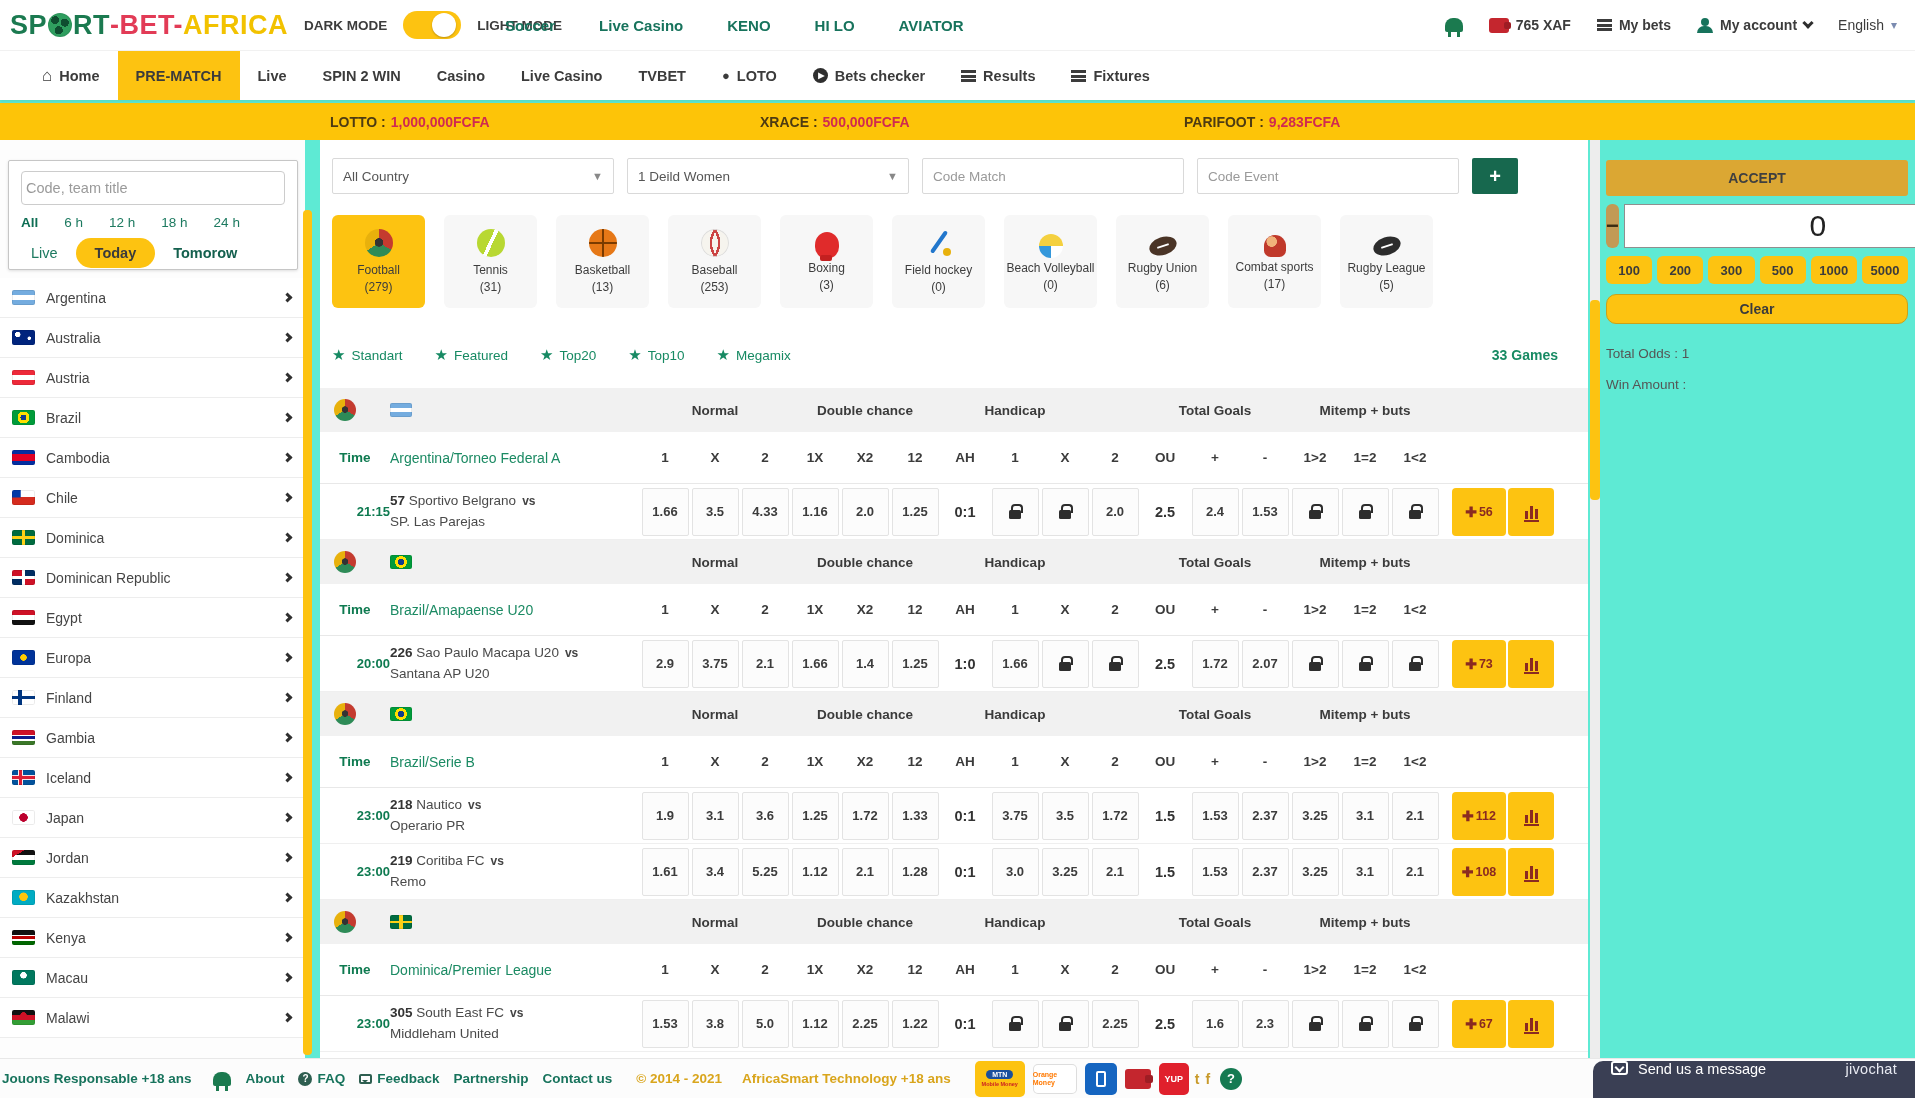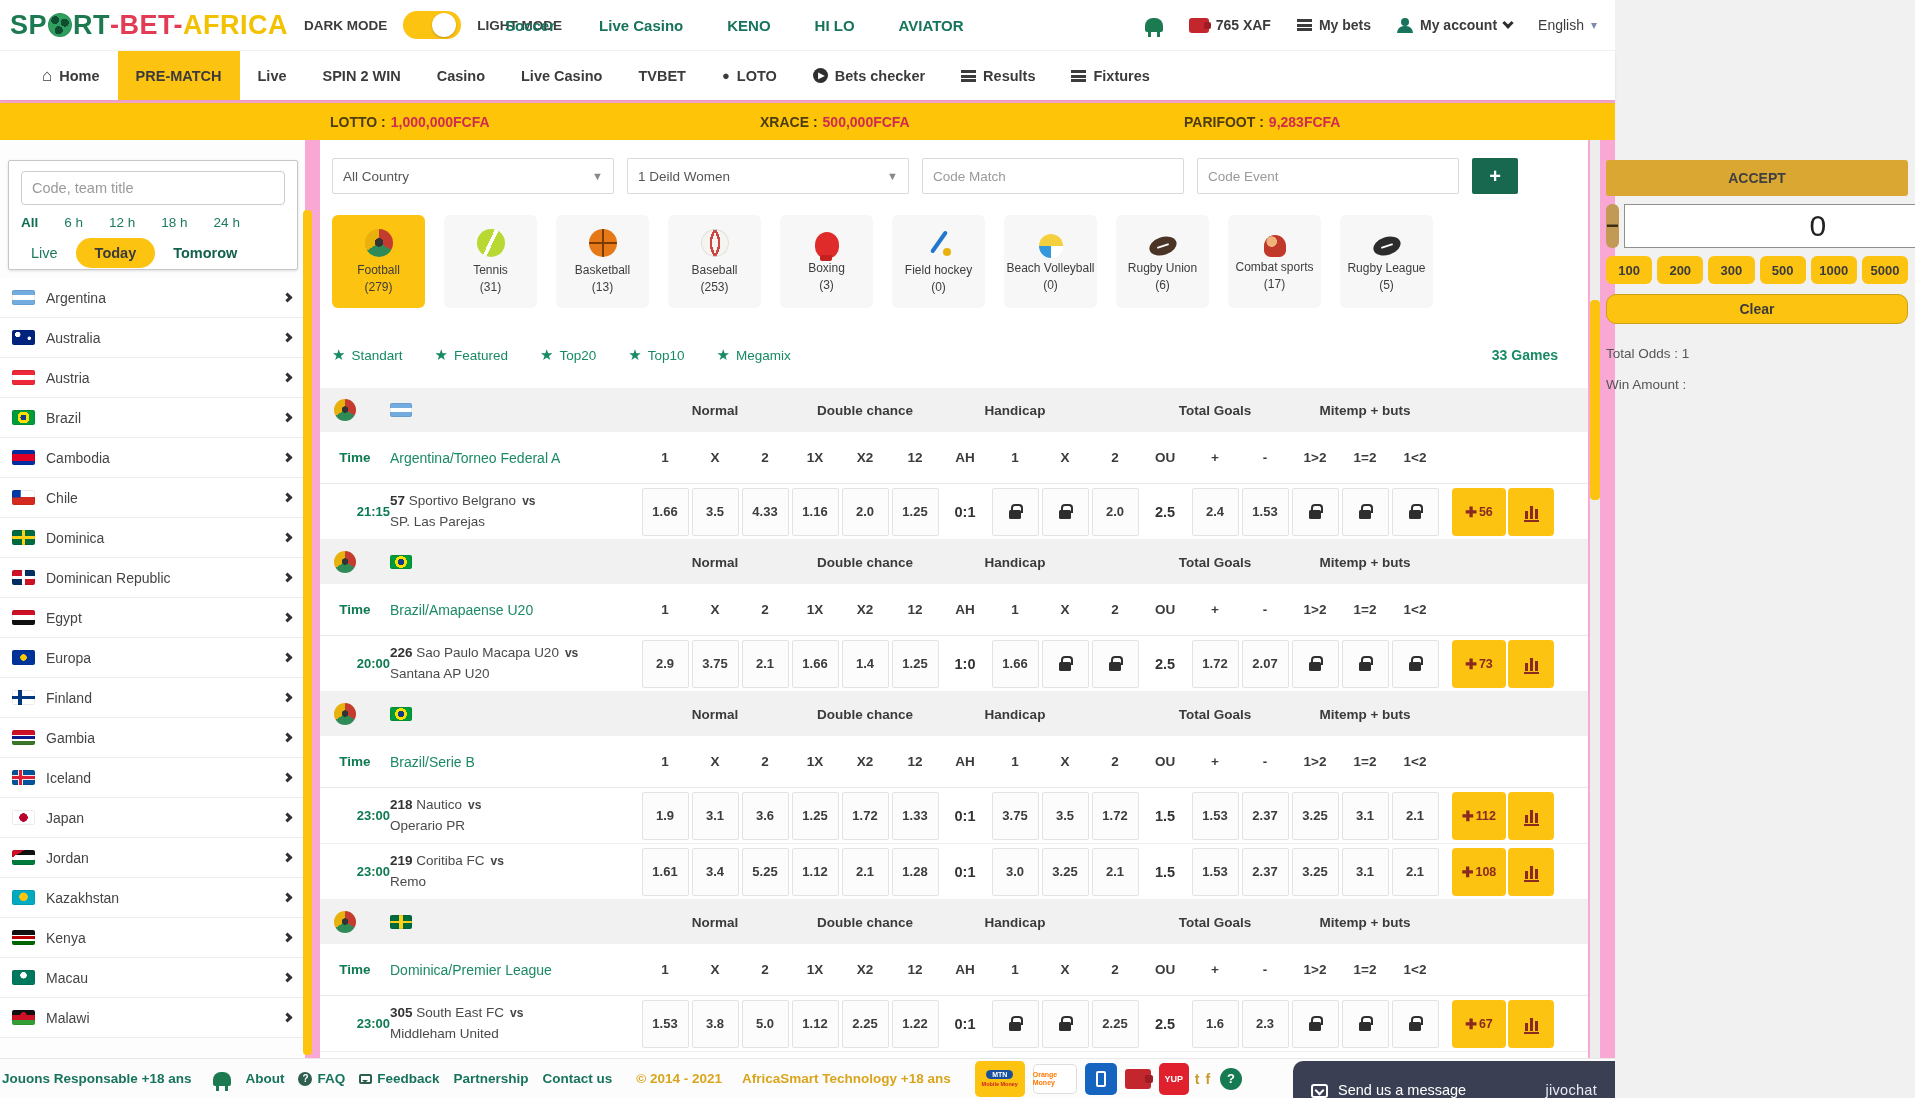--- a/index.html
+++ b/index.html
@@ -1,17 +1,17 @@
 <!DOCTYPE html>
 <html><head>
 <meta charset="utf-8">
 <style>
   * { margin:0; padding:0; box-sizing:border-box; }
   html,body { width:1915px; height:1098px; font-family:"Liberation Sans", sans-serif; background:#f1f1f1; overflow:hidden; }
-  .app { position:relative; width:1615px; height:1098px; background:#f9a8d4; }
+  .app { position:relative; width:1915px; height:1098px; background:#5eead4; }
 
   
   .topbar { position:absolute; left:0; top:0; width:100%; height:50px; background:#fff; display:flex; align-items:center; z-index:30; }
   .logo { display:flex; align-items:center; margin-left:10px; font-weight:800; font-size:27px; letter-spacing:.5px; white-space:nowrap; }
   .logo .g { color:#1b7a50; } .logo .r { color:#e23b56; } .logo .y { color:#f2c200; }
   .logo-ball { display:inline-block; width:24px; height:24px; border-radius:50%; margin:0 1px;
     background: radial-gradient(circle at 30% 30%, #0f4d30 0 4px, transparent 4px),
                 radial-gradient(circle at 70% 40%, #0f4d30 0 4px, transparent 4px),
                 radial-gradient(circle at 45% 72%, #0f4d30 0 4px, transparent 4px),
                 radial-gradient(circle at 50% 50%, #2f9e5f 0 60%, #1c6b46 100%); }
@@ -45,21 +45,21 @@
   
   .jackpot-bar { position:absolute; left:0; top:103px; width:100%; height:37px; background:#fdc408; display:flex; align-items:center; }
   .jp { position:absolute; display:flex; gap:5px; font-size:14px; font-weight:bold; }
   .jp .lbl { color:#4d3b12; } .jp .val { color:#d02a50; }
   .jp1 { left:330px; } .jp2 { left:760px; } .jp3 { left:1184px; }
 
   
   .sidebar { position:absolute; left:0; top:140px; width:305px; height:918px; background:#fdfdfd; }
   .side-scrollbar { position:absolute; left:303px; top:70px; width:9px; height:845px; background:#fdc311; border-radius:4px; }
   .search-panel { position:absolute; left:8px; top:20px; width:290px; height:110px; background:#fff; border:1px solid #c6c6c6; border-radius:2px; box-shadow:0 1px 3px rgba(0,0,0,.12); padding:10px 12px 8px; }
-  .search-panel input { width:100%; height:34px; border:1px solid #ccc; border-radius:4px; padding:0 10px; font-size:14.5px; color:#444; outline:none; font-family:"Liberation Sans", sans-serif; }
+  .search-panel input { width:100%; height:34px; border:1px solid #ccc; border-radius:4px; padding:0 4px; font-size:14.5px; color:#444; outline:none; font-family:"Liberation Sans", sans-serif; }
   .search-panel input::placeholder { color:#9a9a9a; }
   .time-filters { display:flex; gap:26px; margin-top:10px; font-size:13.5px; color:#1d7a60; }
   .time-filters span { cursor:pointer; }
   .time-filters .active { font-weight:bold; color:#0e6e54; }
   .day-tabs { display:flex; align-items:center; gap:8px; margin-top:8px; font-size:14.5px; }
   .day-tab { color:#1d7a60; cursor:pointer; padding:6px 10px; }
   .day-tab.active { background:#fdc311; color:#3b3b3b; font-weight:bold; border-radius:16px; padding:7px 19px; }
   .day-tab.last { color:#14604e; font-weight:bold; }
   .country-list { position:absolute; left:0; top:138px; width:303px; }
   .country-item { display:flex; align-items:center; height:40px; padding:0 12px; border-bottom:1px solid #ededed; background:#fff; cursor:pointer; }
@@ -187,21 +187,21 @@
   .bg-om .om1 { color:#ff7900; font-size:7px; font-weight:bold; line-height:1.1; }
   .bg-blue { width:32px; height:32px; background:#1565c0; }
   .bg-blue .ph { width:10px; height:16px; border:2px solid #fff; border-radius:2px; }
   .f-wallet { width:26px; height:20px; background:#c4262e; border-radius:3px; position:relative; }
   .f-wallet::after { content:""; position:absolute; right:-2px; top:6px; width:8px; height:8px; background:#9e1d24; border-radius:2px; }
   .bg-yup { width:30px; height:32px; background:#e0202c; color:#fff; font-size:9px; font-weight:bold; }
   .soc { color:#c89a2a; font-weight:bold; font-size:14px; margin-left:6px; cursor:pointer; }
   .help-circle { display:inline-flex; align-items:center; justify-content:center; width:22px; height:22px; border-radius:50%; background:#167a52; color:#fff; font-size:13px; font-weight:bold; margin-left:10px; cursor:pointer; }
 
   
-  .chat-widget { position:absolute; right:0; bottom:0; width:322px; height:37px; background:#3a3f54; border-radius:10px 0 0 0; display:flex; align-items:flex-end; padding:0 18px; gap:10px; z-index:50; cursor:pointer; }
+  .chat-widget { position:absolute; right:0; bottom:0; width:322px; height:37px; background:#3a3f54; border-radius:10px 0 0 0; display:flex; align-items:flex-start; padding:0 18px; gap:10px; z-index:50; cursor:pointer; }
   .chat-ico { width:17px; height:14px; border:2px solid #fff; border-radius:3px; position:relative; }
   .chat-ico::after { content:""; position:absolute; left:3px; top:1px; width:5px; height:5px; border-right:2px solid #fff; border-bottom:2px solid #fff; transform:rotate(45deg); }
   .chat-msg { color:#fff; font-size:14.5px; font-weight:500; }
   .chat-brand { margin-left:auto; color:#e8eaf2; font-size:14.5px; letter-spacing:.3px; }
 </style>
 </head>
 <body>
 
 <div class="app">
 

